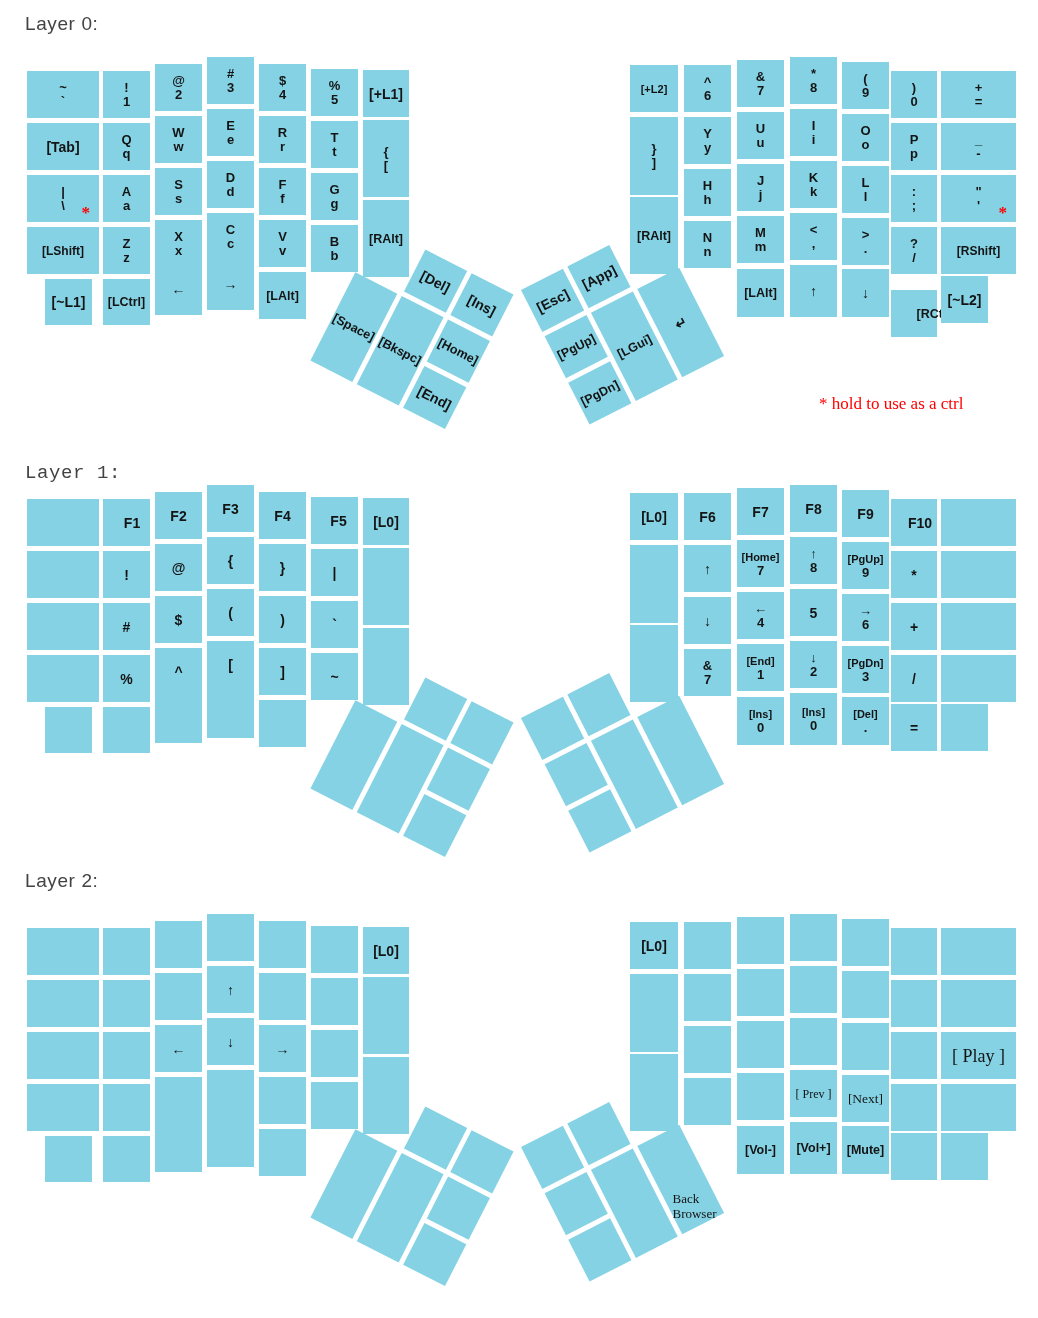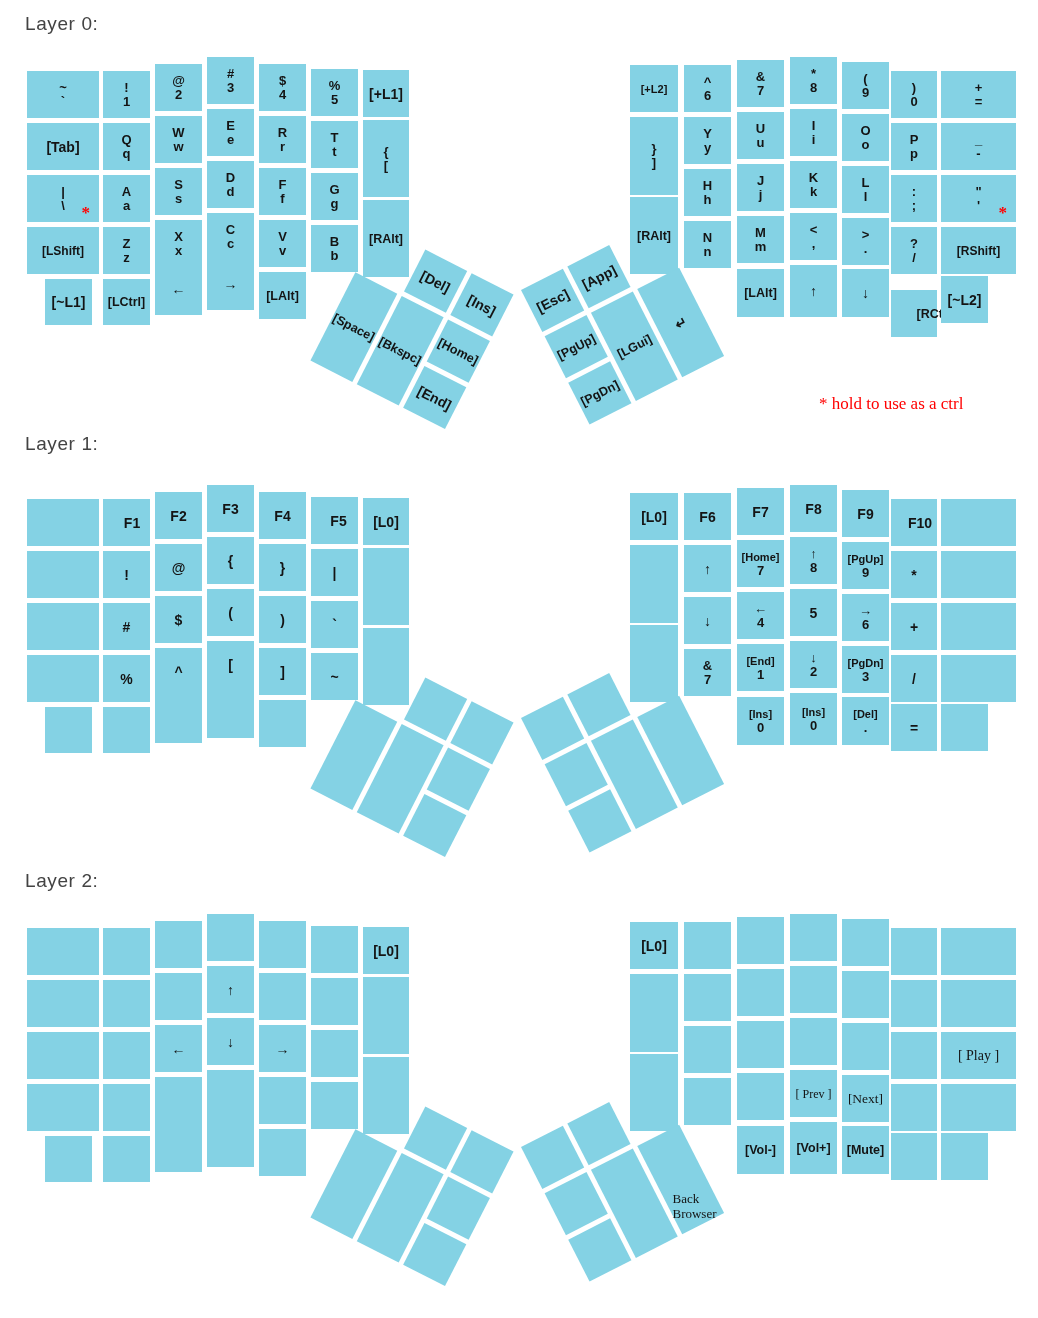--- a/index.html
+++ b/index.html
@@ -18,21 +18,21 @@
         font-family:"Liberation Serif",serif;font-size:17px;line-height:12px;}
   .cluster{position:absolute;width:151px;height:151px;transform-origin:0 0;}
   .horiz{display:block;text-align:left;transform:rotate(27deg) translate(14px,26px);}
   .horiz .ln{line-height:15px;}
 </style>
 </head>
 <body>
 
 <div id="stage">
   <div class="layer-title" id="title-0" style="top: 13px;">Layer 0:</div>
-  <div class="layer-title" id="title-1" style="top: 433px;">Layer 1:</div>
+  <div class="layer-title" id="title-1" style="top: 462px; font-family: Liberation Mono, monospace;">Layer 1:</div>
   <div class="layer-title" id="title-2" style="top: 870px;">Layer 2:</div>
   <div class="ctrl-note" id="ctrl-note" style="left: 819px; top: 394px;">* hold to use as a ctrl</div>
 <div>
       <div class="key" style="left: 27px; top: 71px; width: 72px; height: 47px;">
         <span>
           <span class="ln" style="font-size: 13px;">~</span>
           <span class="ln" style="font-size: 13px;">`</span>
         </span>
       </div>
       <div class="key" style="left: 103px; top: 71px; width: 47px; height: 47px;">
@@ -812,21 +812,21 @@
       <div class="key" style="left: 842px; top: 971px; width: 47px; height: 47px;"></div>
       <div class="key" style="left: 891px; top: 980px; width: 46px; height: 47px;"></div>
       <div class="key" style="left: 941px; top: 980px; width: 75px; height: 47px;"></div>
       <div class="key" style="left: 684px; top: 1026px; width: 47px; height: 47px;"></div>
       <div class="key" style="left: 737px; top: 1021px; width: 47px; height: 47px;"></div>
       <div class="key" style="left: 790px; top: 1018px; width: 47px; height: 47px;"></div>
       <div class="key" style="left: 842px; top: 1023px; width: 47px; height: 47px;"></div>
       <div class="key" style="left: 891px; top: 1032px; width: 46px; height: 47px;"></div>
       <div class="key" style="left: 941px; top: 1032px; width: 75px; height: 47px;">
         <span>
-          <span class="ln serif" style="font-size: 14px;">[ Play ]</span>
+          <span class="ln serif" style="font-size: 18px;">[ Play ]</span>
         </span>
       </div>
       <div class="key" style="left: 630px; top: 1054px; width: 48px; height: 77px;"></div>
       <div class="key" style="left: 684px; top: 1078px; width: 47px; height: 47px;"></div>
       <div class="key" style="left: 737px; top: 1073px; width: 47px; height: 47px;"></div>
       <div class="key" style="left: 790px; top: 1070px; width: 47px; height: 47px;">
         <span>
           <span class="ln serif" style="font-size: 12px;">[ Prev ]</span>
         </span>
       </div>

